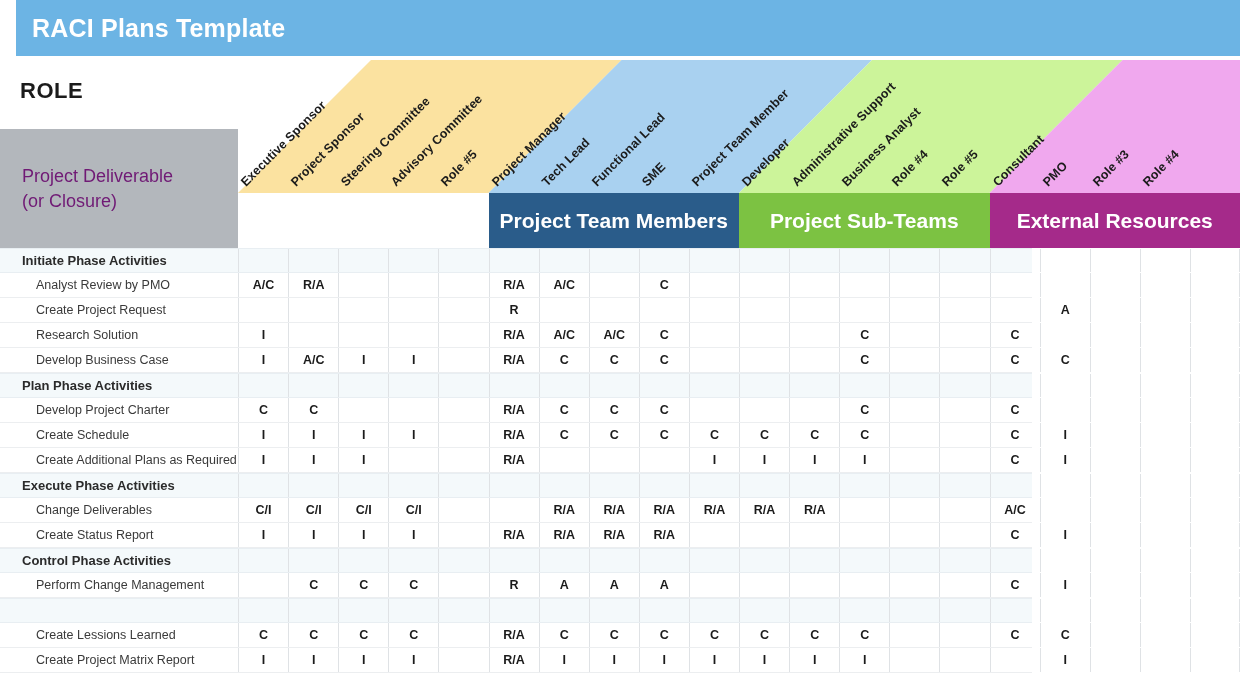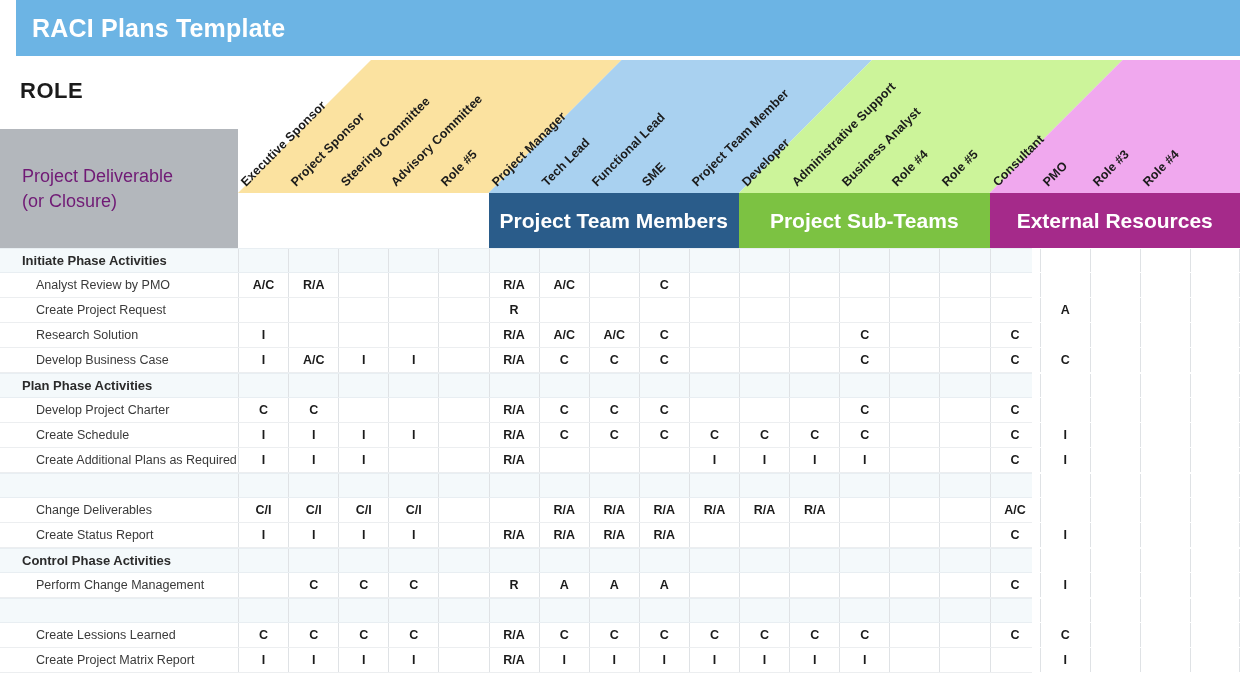--- a/index.html
+++ b/index.html
@@ -366,20 +366,21 @@
           <div class="cell" style="left: 651.3px;"></div>
           <div class="cell" style="left: 701.4px;"></div>
           <div class="cell" style="left: 751.5px;">C</div>
           <div class="cell" style="left: 801.6px;">I</div>
           <div class="cell" style="left: 851.7px;"></div>
           <div class="cell" style="left: 901.8px;"></div>
           <div class="cell last" style="left: 951.9px;"></div>
         </div>
       </div>
       <div class="row phase">
+        <div class="rowlabel phase-lbl">Execute Phase Activities</div>
         <div class="cells">
           <div class="cell" style="left: 0px;"></div>
           <div class="cell" style="left: 50.1px;"></div>
           <div class="cell" style="left: 100.2px;"></div>
           <div class="cell" style="left: 150.3px;"></div>
           <div class="cell" style="left: 200.4px;"></div>
           <div class="cell" style="left: 250.5px;"></div>
           <div class="cell" style="left: 300.6px;"></div>
           <div class="cell" style="left: 350.7px;"></div>
           <div class="cell" style="left: 400.8px;"></div>

